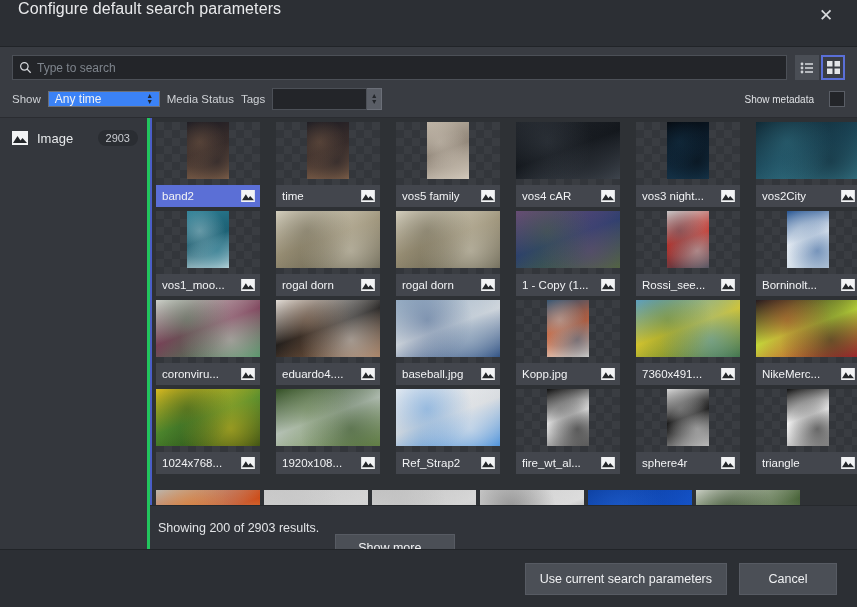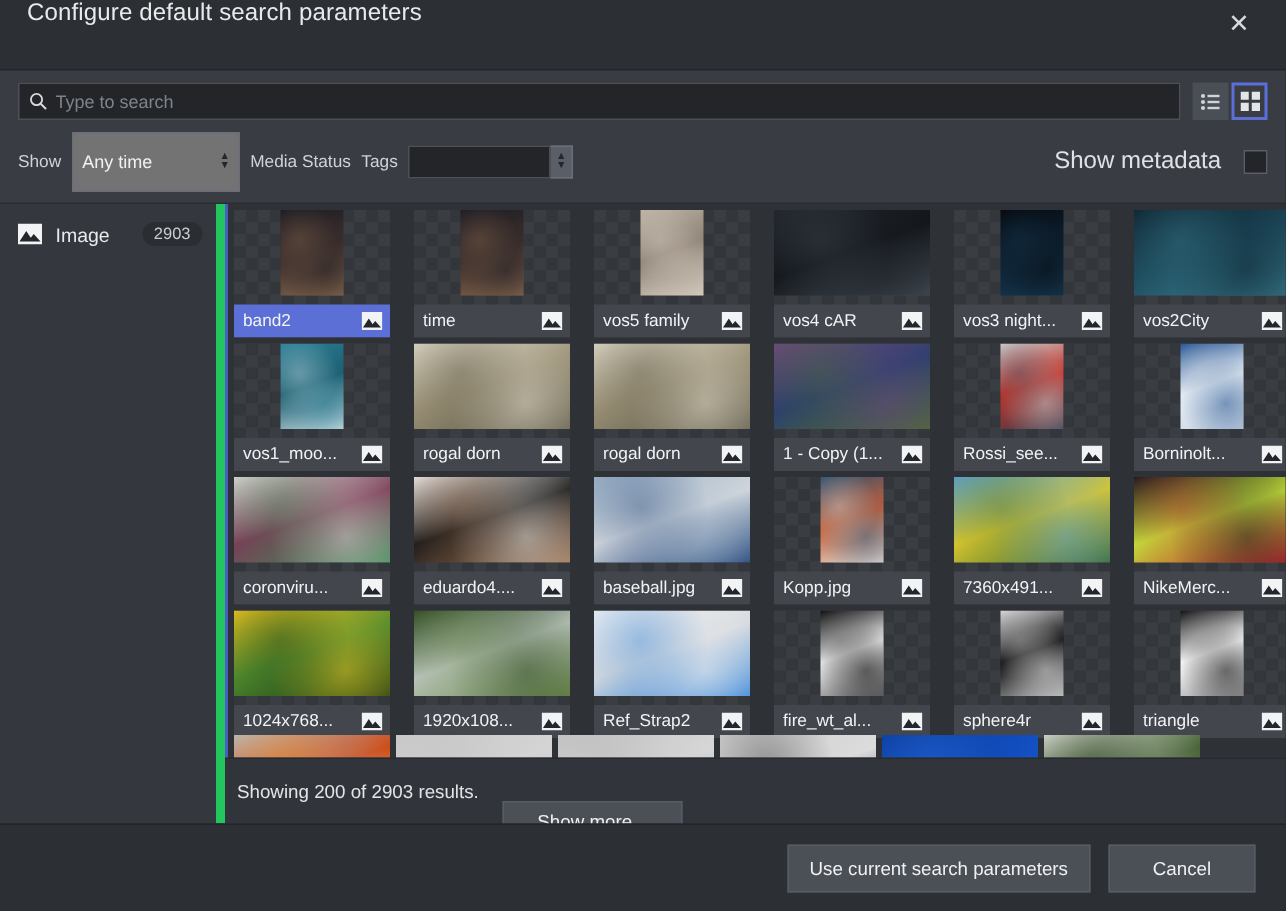--- a/index.html
+++ b/index.html
@@ -57,21 +57,21 @@
     display: flex; align-items: center; justify-content: center;
     border: 1px solid transparent; cursor: pointer;
   }
   .vbtn.selected { background: #3a3d44; border: 2px solid #5a6fd8; }
 
   .filterrow {
     display: flex; align-items: center; gap: 7px; margin-top: 8px;
   }
   .flabel { color: #cfd2d6; font-size: 11.5px; white-space: nowrap; }
   .combo {
-    height: 40px; background: #737373; border: 1px solid #6b6f78;
+    height: 16px; background: #3b82f6; border: 1px solid #6b6f78;
     display: flex; align-items: center; cursor: pointer;
     color: #f0f1f3; font-size: 12px;
   }
   .combo .cval { padding: 0 6px; flex: 1; white-space: nowrap; }
   .combo .carrows {
     width: 15px; display: flex; flex-direction: column;
     align-items: center; justify-content: center; gap: 2px;
     color: #23262a; font-size: 7px; line-height: 6px; padding-right: 3px;
   }
   .combo-show { width: 112px; }
@@ -79,32 +79,32 @@
   .tagsbox { display: flex; height: 22px; }
   .tagsfield {
     width: 95px; background: #232529; border: 1px solid #4c5057;
   }
   .tagsarrows {
     width: 15px; background: #5a5e66; border: 1px solid #6b6f78; border-left: none;
     display: flex; flex-direction: column; align-items: center; justify-content: center;
     gap: 2px; color: #23262a; font-size: 7px; line-height: 6px;
   }
   .spacer { flex: 1; }
-  .metalabel { color: #dfe1e4; font-size: 16px; }
+  .metalabel { color: #dfe1e4; font-size: 10px; }
   .metacheck {
     width: 16px; height: 16px; background: #232529;
     border: 1px solid #5a5e66; margin-left: 8px; cursor: pointer;
   }
 
   
   .body { flex: 1; display: flex; min-height: 0; background: #31343a; }
 
   .sidebar {
     width: 150px; min-width: 150px;
-    background: #34373d; border-right: 6px solid #22c55e;
+    background: #34373d; border-right: 3px solid #22c55e;
     padding-top: 8px;
   }
   .side-item {
     display: flex; align-items: center; gap: 9px;
     padding: 4px 9px 4px 12px; cursor: pointer;
   }
   .side-icon { width: 16px; height: 14px; flex: none; display: block; }
   .side-label { color: #e7e9eb; font-size: 13px; flex: 1; }
   .side-count {
     background: #2a2d32; color: #c9ccd1; font-size: 11px;

